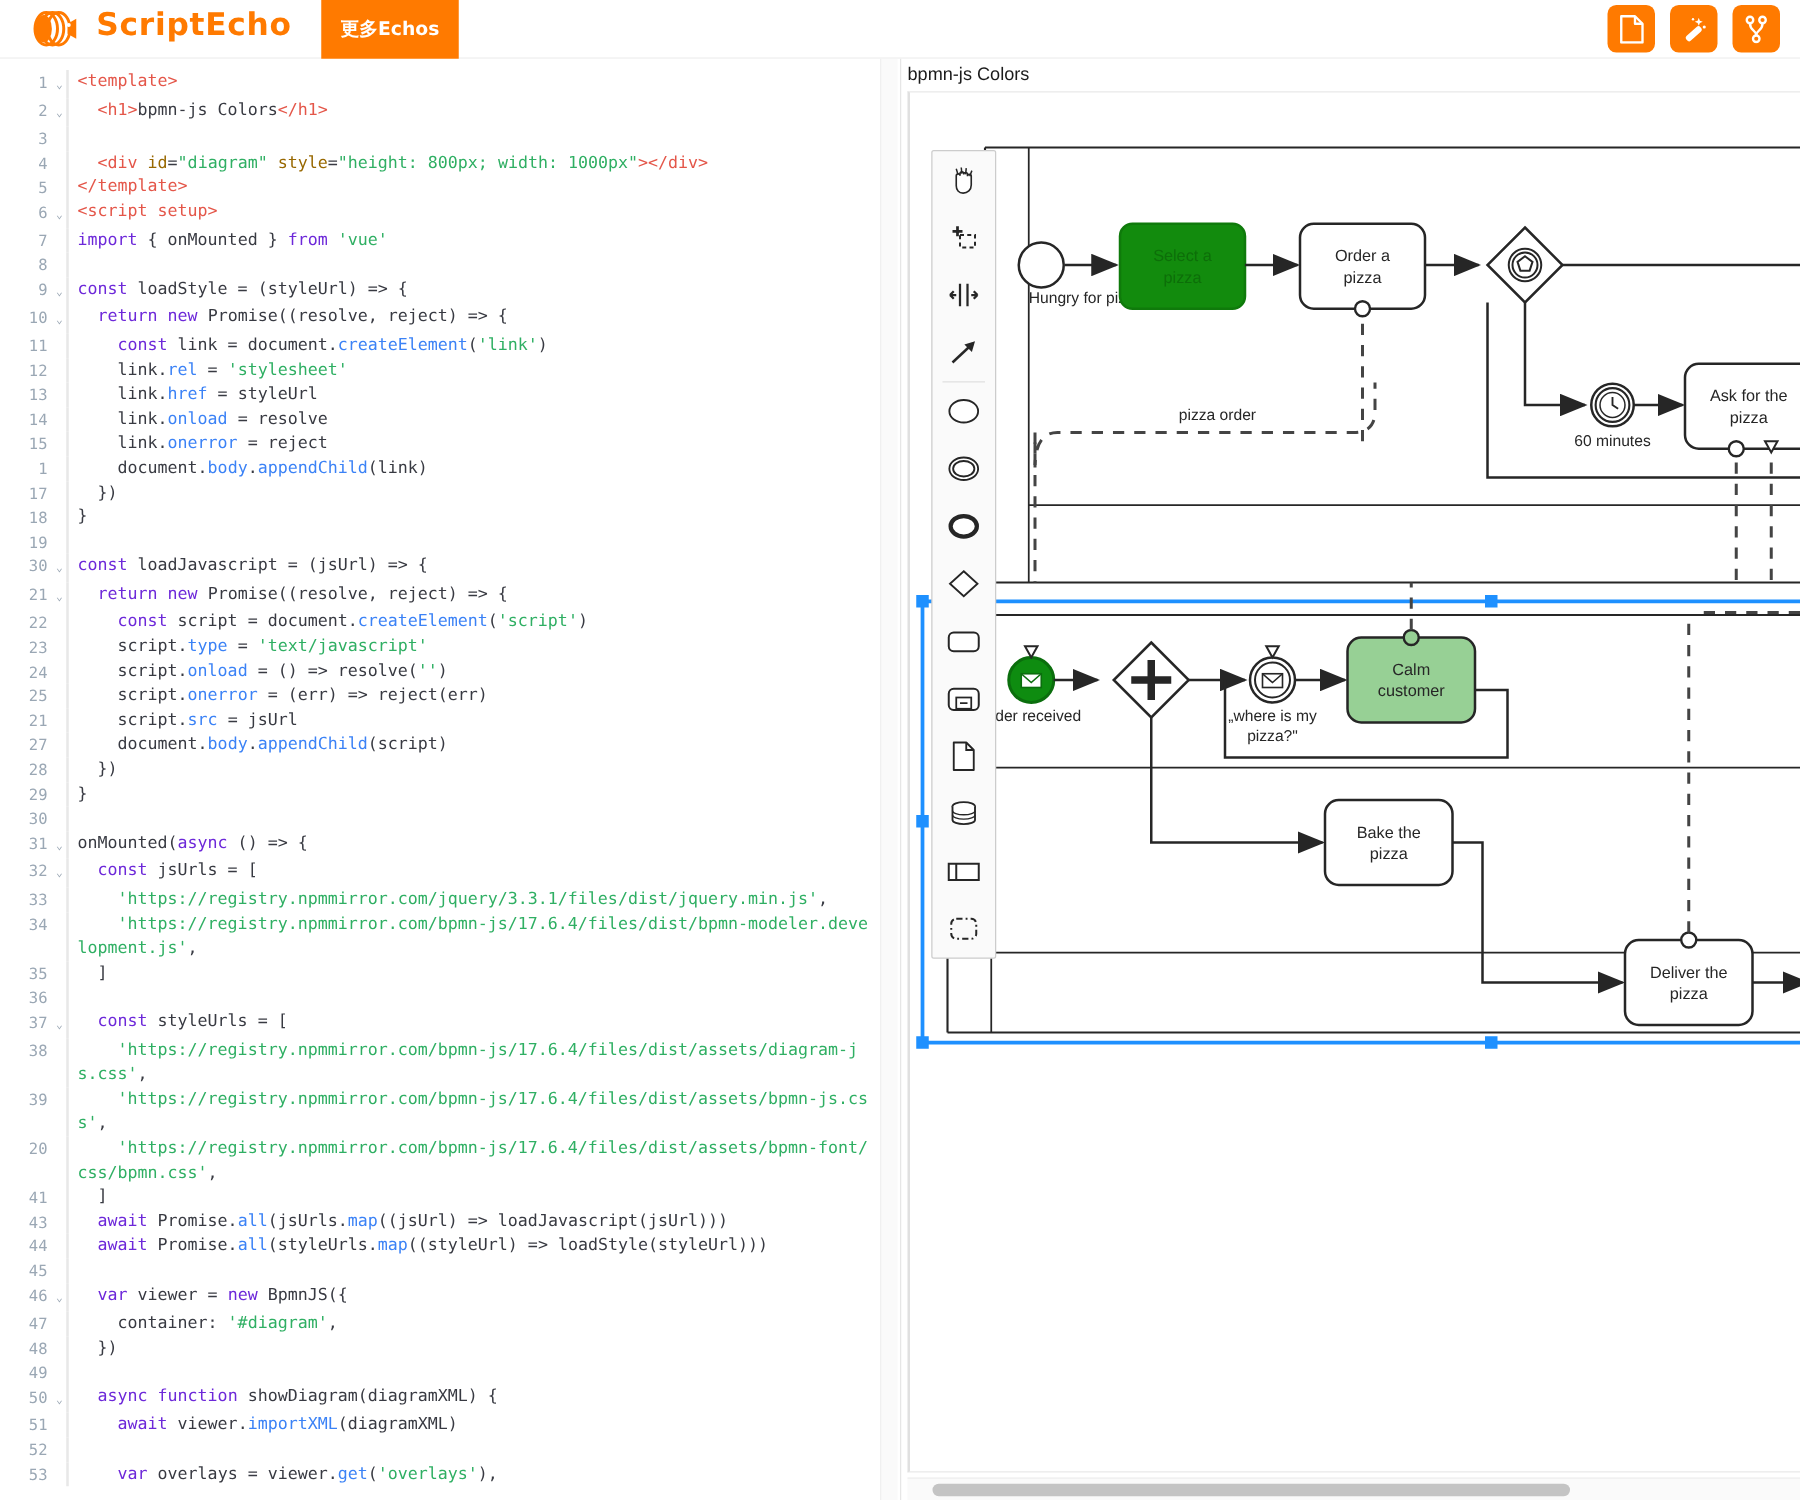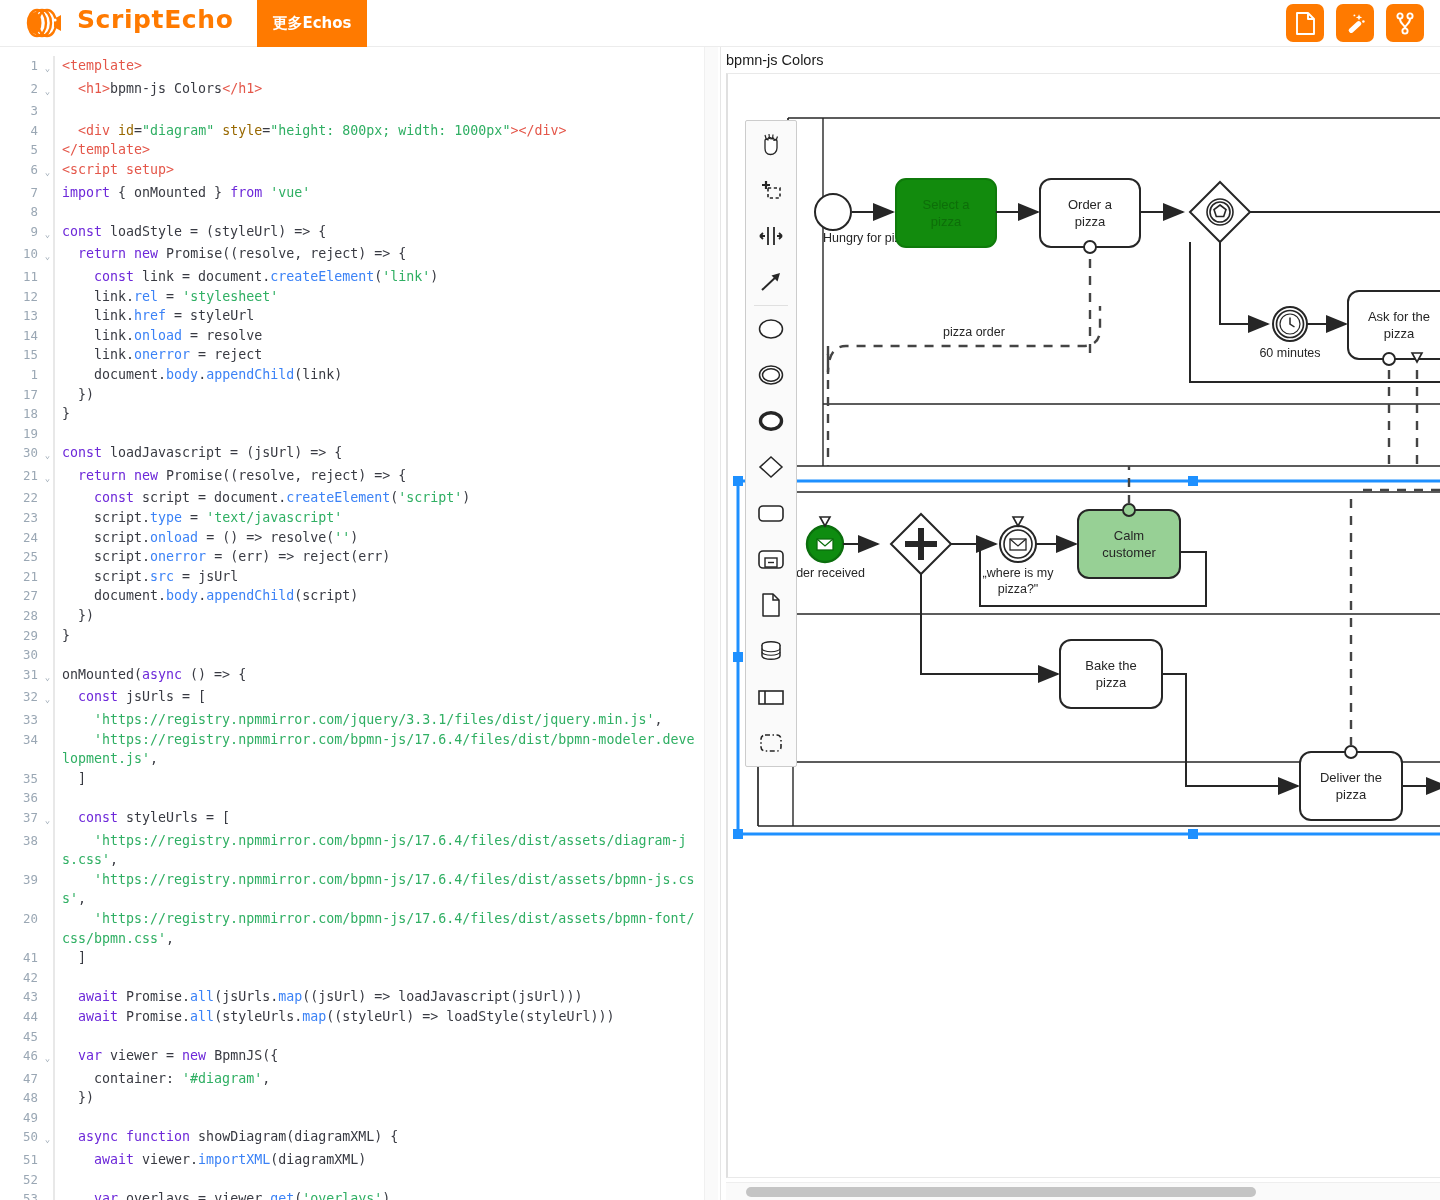--- a/index.html
+++ b/index.html
@@ -262,21 +262,20 @@
         <div class="code-row"><span class="ln">32</span><span class="fold">⌄</span><span class="gutter-sep"></span><span class="code-text">  <span class="tok-kw">const</span> jsUrls = [</span></div>
         <div class="code-row"><span class="ln">33</span><span class="fold"></span><span class="gutter-sep"></span><span class="code-text">    <span class="tok-str">'https://registry.npmmirror.com/jquery/3.3.1/files/dist/jquery.min.js'</span>,</span></div>
         <div class="code-row"><span class="ln">34</span><span class="fold"></span><span class="gutter-sep"></span><span class="code-text">    <span class="tok-str">'https://registry.npmmirror.com/bpmn-js/17.6.4/files/dist/bpmn-modeler.development.js'</span>,</span></div>
         <div class="code-row"><span class="ln">35</span><span class="fold"></span><span class="gutter-sep"></span><span class="code-text">  ]</span></div>
         <div class="code-row"><span class="ln">36</span><span class="fold"></span><span class="gutter-sep"></span><span class="code-text">&nbsp;</span></div>
         <div class="code-row"><span class="ln">37</span><span class="fold">⌄</span><span class="gutter-sep"></span><span class="code-text">  <span class="tok-kw">const</span> styleUrls = [</span></div>
         <div class="code-row"><span class="ln">38</span><span class="fold"></span><span class="gutter-sep"></span><span class="code-text">    <span class="tok-str">'https://registry.npmmirror.com/bpmn-js/17.6.4/files/dist/assets/diagram-js.css'</span>,</span></div>
         <div class="code-row"><span class="ln">39</span><span class="fold"></span><span class="gutter-sep"></span><span class="code-text">    <span class="tok-str">'https://registry.npmmirror.com/bpmn-js/17.6.4/files/dist/assets/bpmn-js.css'</span>,</span></div>
         <div class="code-row"><span class="ln">20</span><span class="fold"></span><span class="gutter-sep"></span><span class="code-text">    <span class="tok-str">'https://registry.npmmirror.com/bpmn-js/17.6.4/files/dist/assets/bpmn-font/css/bpmn.css'</span>,</span></div>
         <div class="code-row"><span class="ln">41</span><span class="fold"></span><span class="gutter-sep"></span><span class="code-text">  ]</span></div>
-        <div class="code-row"><span class="ln">42</span><span class="fold"></span><span class="gutter-sep"></span><span class="code-text">&nbsp;</span></div>
         <div class="code-row"><span class="ln">43</span><span class="fold"></span><span class="gutter-sep"></span><span class="code-text">  <span class="tok-kw">await</span> Promise.<span class="tok-fn">all</span>(jsUrls.<span class="tok-fn">map</span>((jsUrl) =&gt; loadJavascript(jsUrl)))</span></div>
         <div class="code-row"><span class="ln">44</span><span class="fold"></span><span class="gutter-sep"></span><span class="code-text">  <span class="tok-kw">await</span> Promise.<span class="tok-fn">all</span>(styleUrls.<span class="tok-fn">map</span>((styleUrl) =&gt; loadStyle(styleUrl)))</span></div>
         <div class="code-row"><span class="ln">45</span><span class="fold"></span><span class="gutter-sep"></span><span class="code-text">&nbsp;</span></div>
         <div class="code-row"><span class="ln">46</span><span class="fold">⌄</span><span class="gutter-sep"></span><span class="code-text">  <span class="tok-kw">var</span> viewer = <span class="tok-kw">new</span> BpmnJS({</span></div>
         <div class="code-row"><span class="ln">47</span><span class="fold"></span><span class="gutter-sep"></span><span class="code-text">    container: <span class="tok-str">'#diagram'</span>,</span></div>
         <div class="code-row"><span class="ln">48</span><span class="fold"></span><span class="gutter-sep"></span><span class="code-text">  })</span></div>
         <div class="code-row"><span class="ln">49</span><span class="fold"></span><span class="gutter-sep"></span><span class="code-text">&nbsp;</span></div>
         <div class="code-row"><span class="ln">50</span><span class="fold">⌄</span><span class="gutter-sep"></span><span class="code-text">  <span class="tok-kw">async</span> <span class="tok-kw">function</span> showDiagram(diagramXML) {</span></div>
         <div class="code-row"><span class="ln">51</span><span class="fold"></span><span class="gutter-sep"></span><span class="code-text">    <span class="tok-kw">await</span> viewer.<span class="tok-fn">importXML</span>(diagramXML)</span></div>
         <div class="code-row"><span class="ln">52</span><span class="fold"></span><span class="gutter-sep"></span><span class="code-text">&nbsp;</span></div>

